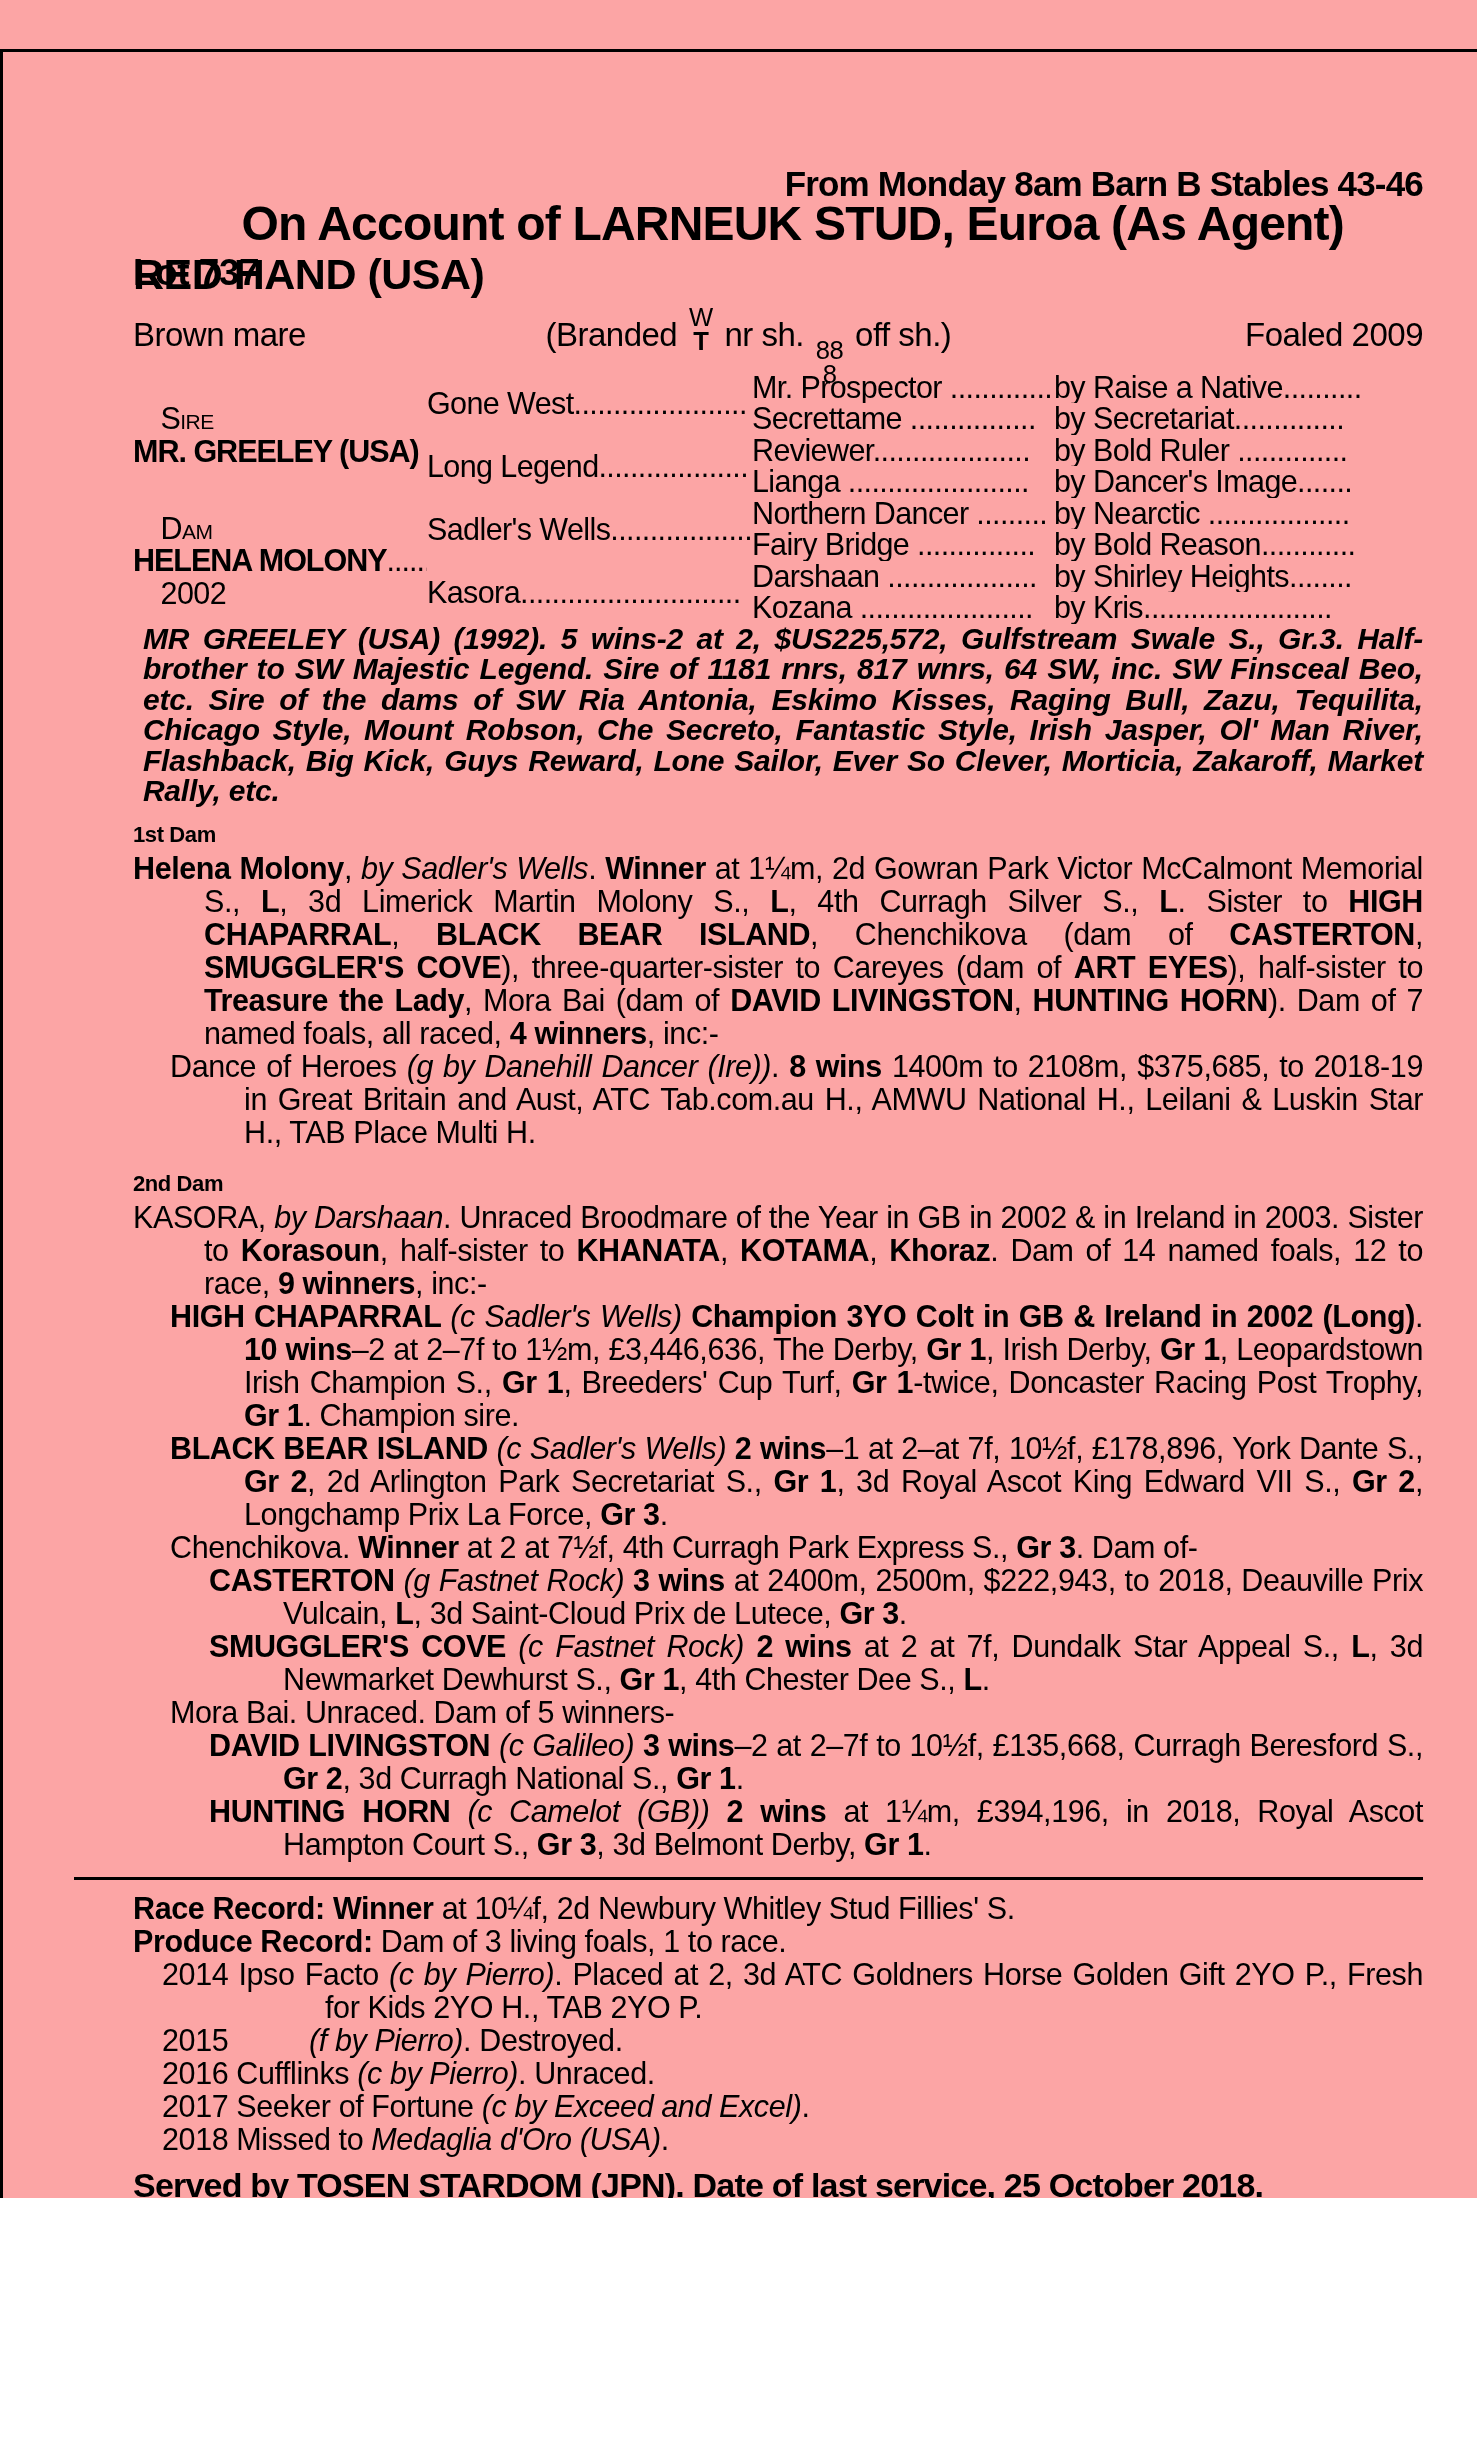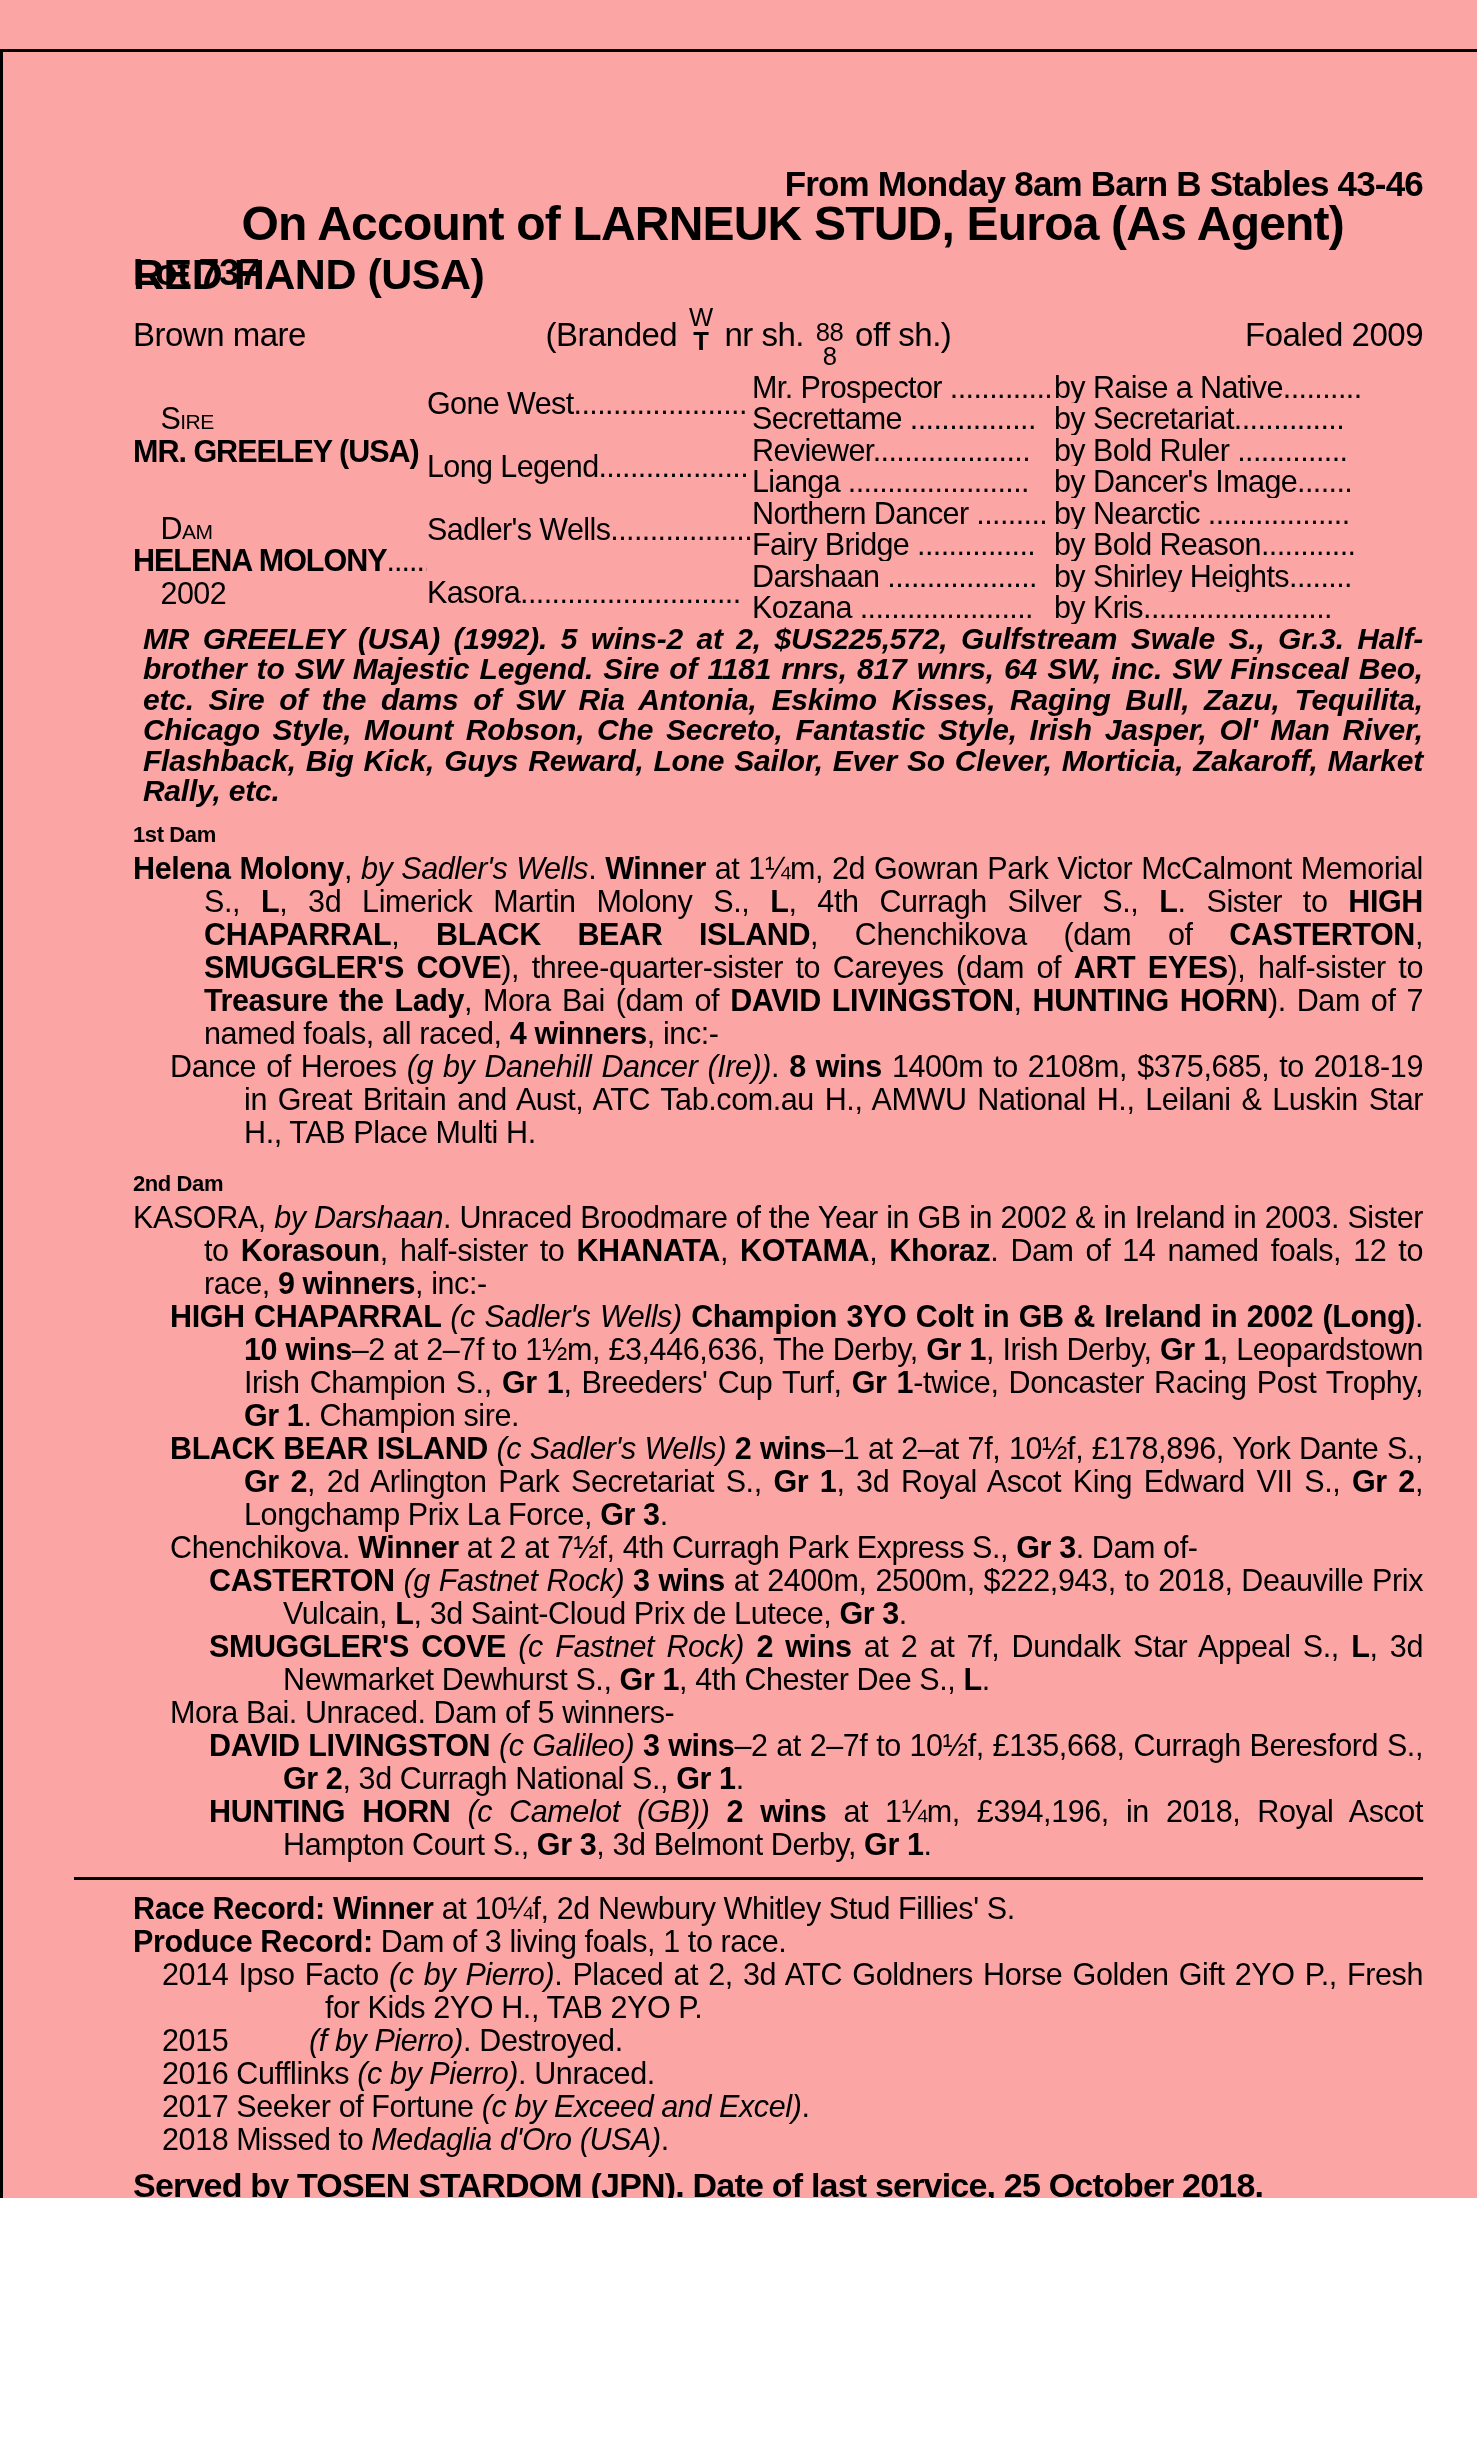--- a/index.html
+++ b/index.html
@@ -16,21 +16,21 @@
   .lot-num{position:absolute;left:0;top:5.9px;font-size:37px;font-weight:bold;letter-spacing:-0.5px;}
   .horse-title{position:absolute;left:0;right:89px;top:0;
                font-size:43px;font-weight:bold;letter-spacing:-0.5px;line-height:57px;}
   .desc-row{display:grid;grid-template-columns:1fr auto 1fr;align-items:center;height:65px;font-size:33px;letter-spacing:-0.5px;}
   .desc-left{justify-self:start;}
   .desc-right{justify-self:end;}
   .brand{display:flex;align-items:center;gap:11.8px;position:relative;left:-29.6px;}
   .stack{display:inline-flex;flex-direction:column;align-items:center;font-size:25.6px;line-height:24.6px;}
   .stack-near{position:relative;top:-5.9px;}
   .stack-near .bot{font-weight:bold;}
-  .stack-off{position:relative;top:9px;}
+  .stack-off{position:relative;top:27px;}
 
   
   .ped{display:grid;grid-template-columns:294px 325px 302px 369px;grid-auto-rows:31.5px;margin-top:3.9px;
        font-size:30.5px;letter-spacing:-0.6px;}
   .ped-group{grid-column:1;display:flex;flex-direction:column;justify-content:center;line-height:32.5px;
              white-space:nowrap;overflow:hidden;}
   .ped-g-sire{grid-row:1/5;}
   .ped-g-dam{grid-row:5/9;}
   .ped-label{font-variant:small-caps;padding-left:27.6px;}
   .ped-pname{font-weight:bold;letter-spacing:-1px;}

